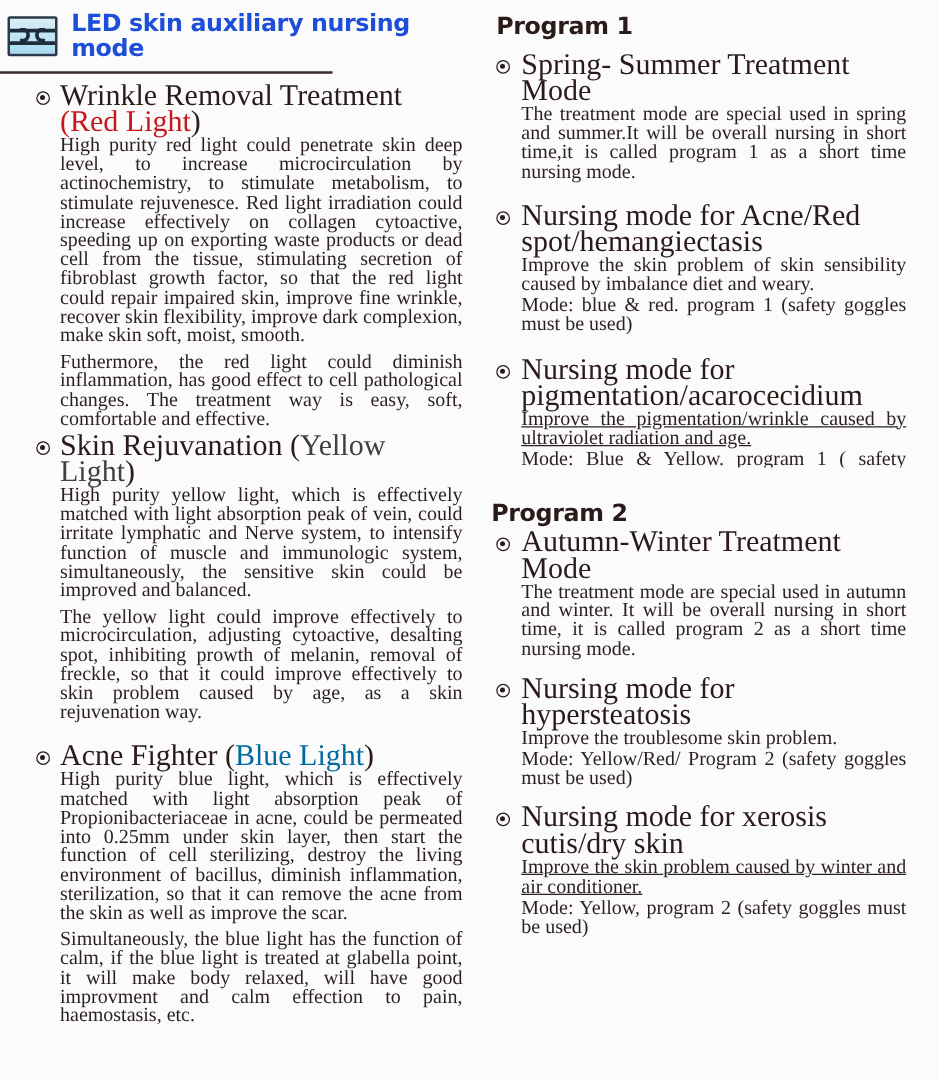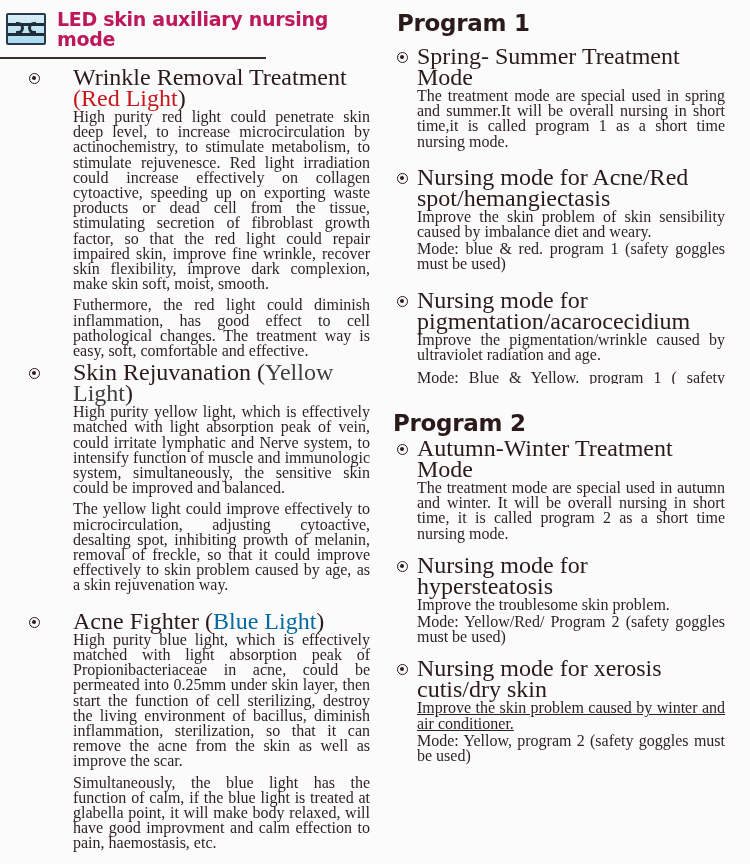--- a/index.html
+++ b/index.html
@@ -23,30 +23,30 @@
     }
     .header-icon .bar { position: absolute; left: 0; right: 0; height: 3px; background: #1f2c3a; }
     .header-icon .bar.b1 { top: 8px; }
     .header-icon .bar.b2 { top: 18px; }
     .header-icon .c { position: absolute; width: 8px; height: 12px; border: 3px solid #1f2c3a; top: 7px; box-sizing: border-box; }
     .header-icon .c.l { left: 8px; border-left: none; border-radius: 0 6px 6px 0; }
     .header-icon .c.r { right: 8px; border-right: none; border-radius: 6px 0 0 6px; }
     .header-title {
       position: absolute; left: 57px; top: 9px; width: 300px;
       font-family: "DejaVu Sans", sans-serif; font-weight: bold;
-      font-size: 19px; line-height: 20px; color: #be185d; letter-spacing: -0.3px;
+      font-size: 19px; line-height: 20px; color: #1d4ed8; letter-spacing: -0.3px;
     }
     .header-rule { position: absolute; left: 0; top: 57px; width: 266px; height: 2px; background: #3a2a2a; }
 
     .program-title {
       font-family: "DejaVu Sans", sans-serif; font-weight: bold;
-      font-size: 23px; color: #2b1a1a; margin: 0; letter-spacing: -0.3px;
+      font-size: 19px; color: #2b1a1a; margin: 0; letter-spacing: -0.3px;
     }
 
-    .section { position: relative; padding-left: 73px; }
+    .section { position: relative; padding-left: 48px; }
     .col-right .section { padding-left: 32px; }
     .bullet {
       position: absolute; left: 29px; top: 6px; width: 11px; height: 11px;
       border: 1.5px solid #2b1a1a; border-radius: 50%; box-sizing: border-box;
     }
     .col-right .bullet { left: 12px; }
     .bullet::after {
       content: ""; position: absolute; left: 2px; top: 2px; width: 4px; height: 4px;
       background: #2b1a1a; border-radius: 50%;
     }
@@ -111,21 +111,21 @@
   <div class="section" style="margin-top:18px;">
     <span class="bullet"></span>
     <p class="sec-title">Nursing mode for Acne/Red spot/hemangiectasis</p>
     <p class="para" style="margin-bottom:2px;">Improve the skin problem of skin sensibility caused by imbalance diet and weary.</p>
     <p class="para">Mode: blue &amp; red. program 1 (safety goggles must be used)</p>
   </div>
 
   <div class="section" style="margin-top:18px;">
     <span class="bullet"></span>
     <p class="sec-title">Nursing mode for pigmentation/acarocecidium</p>
-    <p class="para" style="margin-bottom:8px;">Improve the pigmentation/wrinkle caused by ultraviolet radiation and age.</p>
+    <p class="para" style="margin-bottom:2px;text-decoration:underline;">Improve the pigmentation/wrinkle caused by ultraviolet radiation and age.</p>
     <p class="para truncate">Mode: Blue &amp; Yellow. program 1 ( safety goggles</p>
   </div>
 
   <h2 class="program-title" style="margin-top:26px; margin-left:8px;">Program 2</h2>
 
   <div class="section" style="margin-top:2px;">
     <span class="bullet"></span>
     <p class="sec-title">Autumn-Winter Treatment Mode</p>
     <p class="para">The treatment mode are special used in autumn and winter. It will be overall nursing in short time, it is called program 2 as a short time nursing mode.</p>
   </div>

